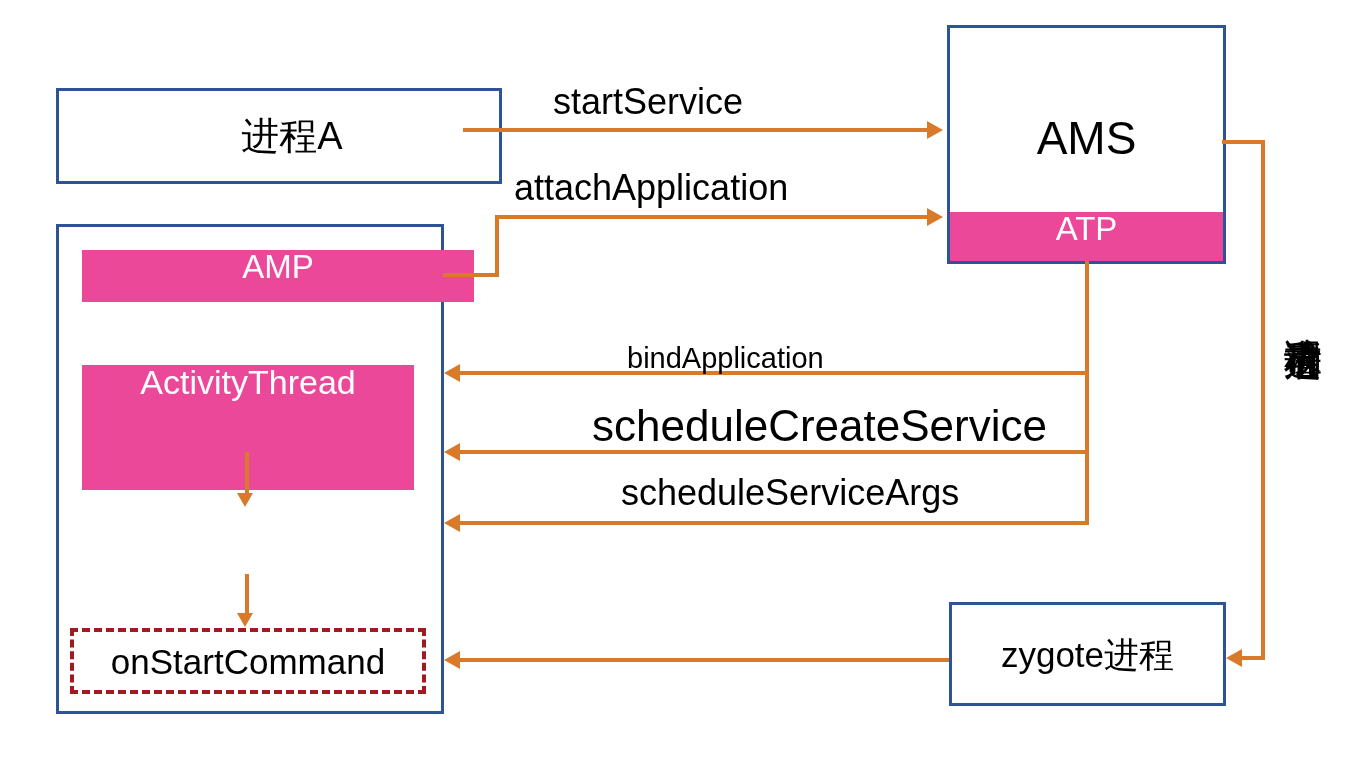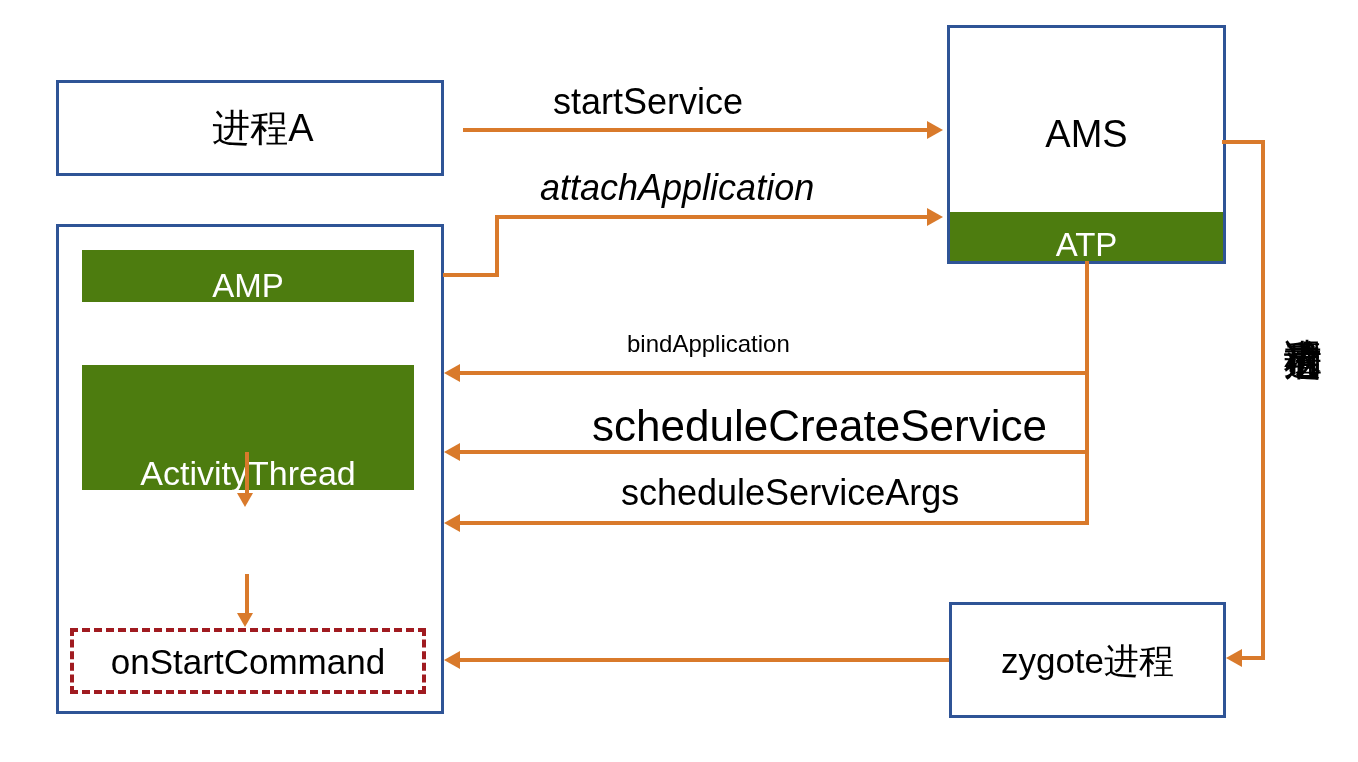--- a/index.html
+++ b/index.html
@@ -30,23 +30,23 @@
     color: #000000;
   }
   .box-label {
     white-space: nowrap;
     line-height: 1;
   }
   .blue-bar {
     position: absolute;
     box-sizing: border-box;
     display: flex;
-    align-items: flex-end;
+    align-items: flex-start;
     justify-content: center;
-    background: #4d7c0f;
+    background: #ec4899;
     color: #FFFFFF;
     border: none;
   }
   .dashed-box {
     position: absolute;
     box-sizing: border-box;
     display: flex;
     align-items: center;
     justify-content: center;
     background: transparent;
@@ -106,72 +106,72 @@
     text-orientation: upright;
     line-height: 1.05;
     letter-spacing: 1px;
   }
 </style>
 </head>
 <body>
 
 <div id="canvas">
 
-  <div class="box" style="left:56px; top:80px; width:388px; height:96px;padding-left:26px;">
+  <div class="box" style="left:56px; top:88px; width:446px; height:96px;padding-left:26px;">
     <span class="box-label" style="font-size:38px;">进程A</span>
   </div>
 
   <div class="container-box" style="left:56px; top:224px; width:388px; height:490px;">
   </div>
 
-  <div class="blue-bar" style="left:82px; top:250px; width:332px; height:52px;">
+  <div class="blue-bar" style="left:82px; top:250px; width:392px; height:52px;">
     <span class="box-label" style="font-size:33px;">AMP</span>
   </div>
 
   <div class="blue-bar" style="left:82px; top:325px; width:332px; height:125px;margin-top:40px;">
     <span class="box-label" style="font-size:34px;">ActivityThread</span>
   </div>
 
   <div class="vline" style="left:245px; top:452px; height:42px;"></div>
   <div class="arrowhead arrow-down" style="left:237px; top:493px;"></div>
 
 
   <div class="vline" style="left:245px; top:574px; height:40px;"></div>
   <div class="arrowhead arrow-down" style="left:237px; top:613px;"></div>
 
   <div class="dashed-box" style="left:70px; top:628px; width:356px; height:66px;">
     <span class="box-label" style="font-size:35px;">onStartCommand</span>
   </div>
 
   <div class="box" style="left:947px; top:25px; width:279px; height:239px; align-items:flex-start; justify-content:center;">
-    <span class="box-label" style="font-size:38px; margin-top:87px;">AMS</span>
+    <span class="box-label" style="font-size:46px; margin-top:87px;">AMS</span>
   </div>
   <div class="blue-bar" style="left:950px; top:212px; width:273px; height:49px;">
     <span class="box-label" style="font-size:33px;">ATP</span>
   </div>
 
-  <div class="box" style="left:949px; top:602px; width:277px; height:116px;">
+  <div class="box" style="left:949px; top:602px; width:277px; height:104px;">
     <span class="box-label" style="font-size:35px;">zygote进程</span>
   </div>
 
   <div class="hline" style="left:463px; top:128px; width:464px;"></div>
   <div class="arrowhead arrow-right" style="left:927px; top:121px;"></div>
   <div class="conn-label" style="left:553px; top:84px; font-size:36px;">startService</div>
 
   <div class="hline" style="left:443px; top:273px; width:56px;"></div>
   <div class="vline" style="left:495px; top:215px; height:60px;"></div>
   <div class="hline" style="left:495px; top:215px; width:432px;"></div>
   <div class="arrowhead arrow-right" style="left:927px; top:208px;"></div>
-  <div class="conn-label" style="left:540px; top:170px; font-size:36px;font-style:italic;">attachApplication</div>
+  <div class="conn-label" style="left:514px; top:170px; font-size:36px;">attachApplication</div>
 
   <div class="vline" style="left:1085px; top:261px; height:264px;"></div>
 
   <div class="hline" style="left:460px; top:371px; width:629px;"></div>
   <div class="arrowhead arrow-left" style="left:444px; top:364px;"></div>
-  <div class="conn-label" style="left:627px; top:332px; font-size:24px;">bindApplication</div>
+  <div class="conn-label" style="left:627px; top:344px; font-size:29px;">bindApplication</div>
 
   <div class="hline" style="left:460px; top:450px; width:629px;"></div>
   <div class="arrowhead arrow-left" style="left:444px; top:443px;"></div>
   <div class="conn-label" style="left:592px; top:404px; font-size:44px;">scheduleCreateService</div>
 
   <div class="hline" style="left:460px; top:521px; width:629px;"></div>
   <div class="arrowhead arrow-left" style="left:444px; top:514px;"></div>
   <div class="conn-label" style="left:597px; top:475px; font-size:36px;margin-left:24px;">scheduleServiceArgs</div>
 
   <div class="hline" style="left:460px; top:658px; width:489px;"></div>

